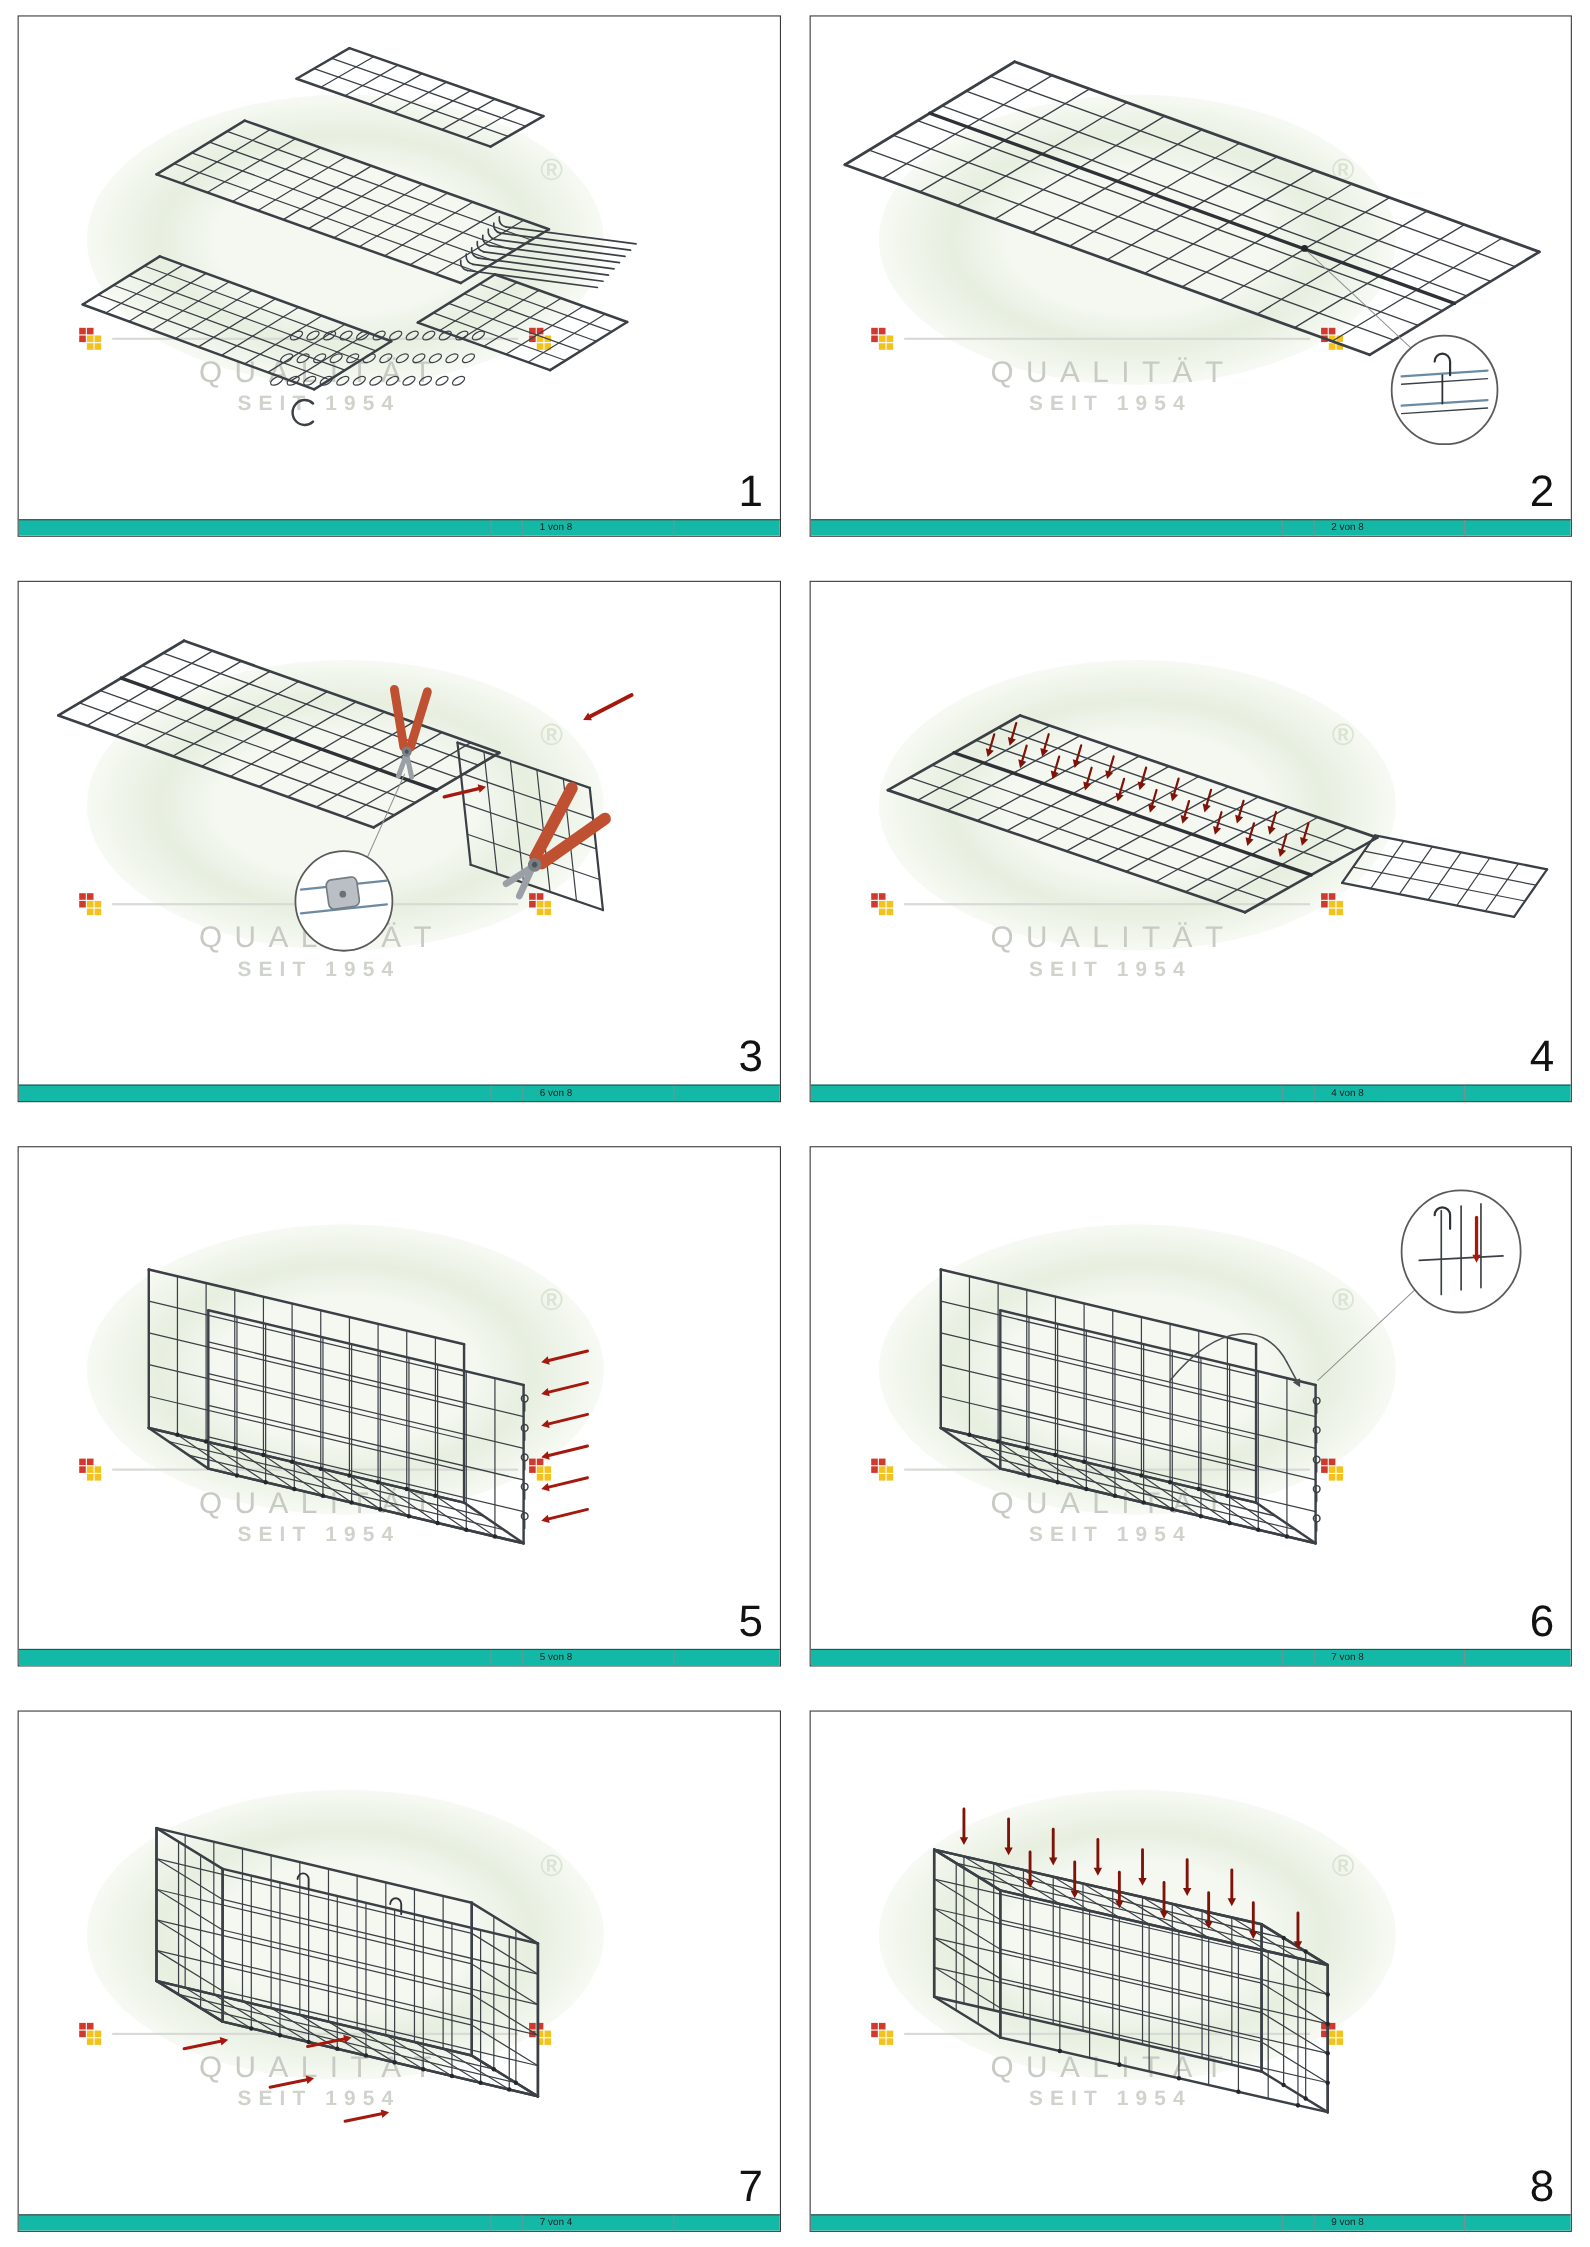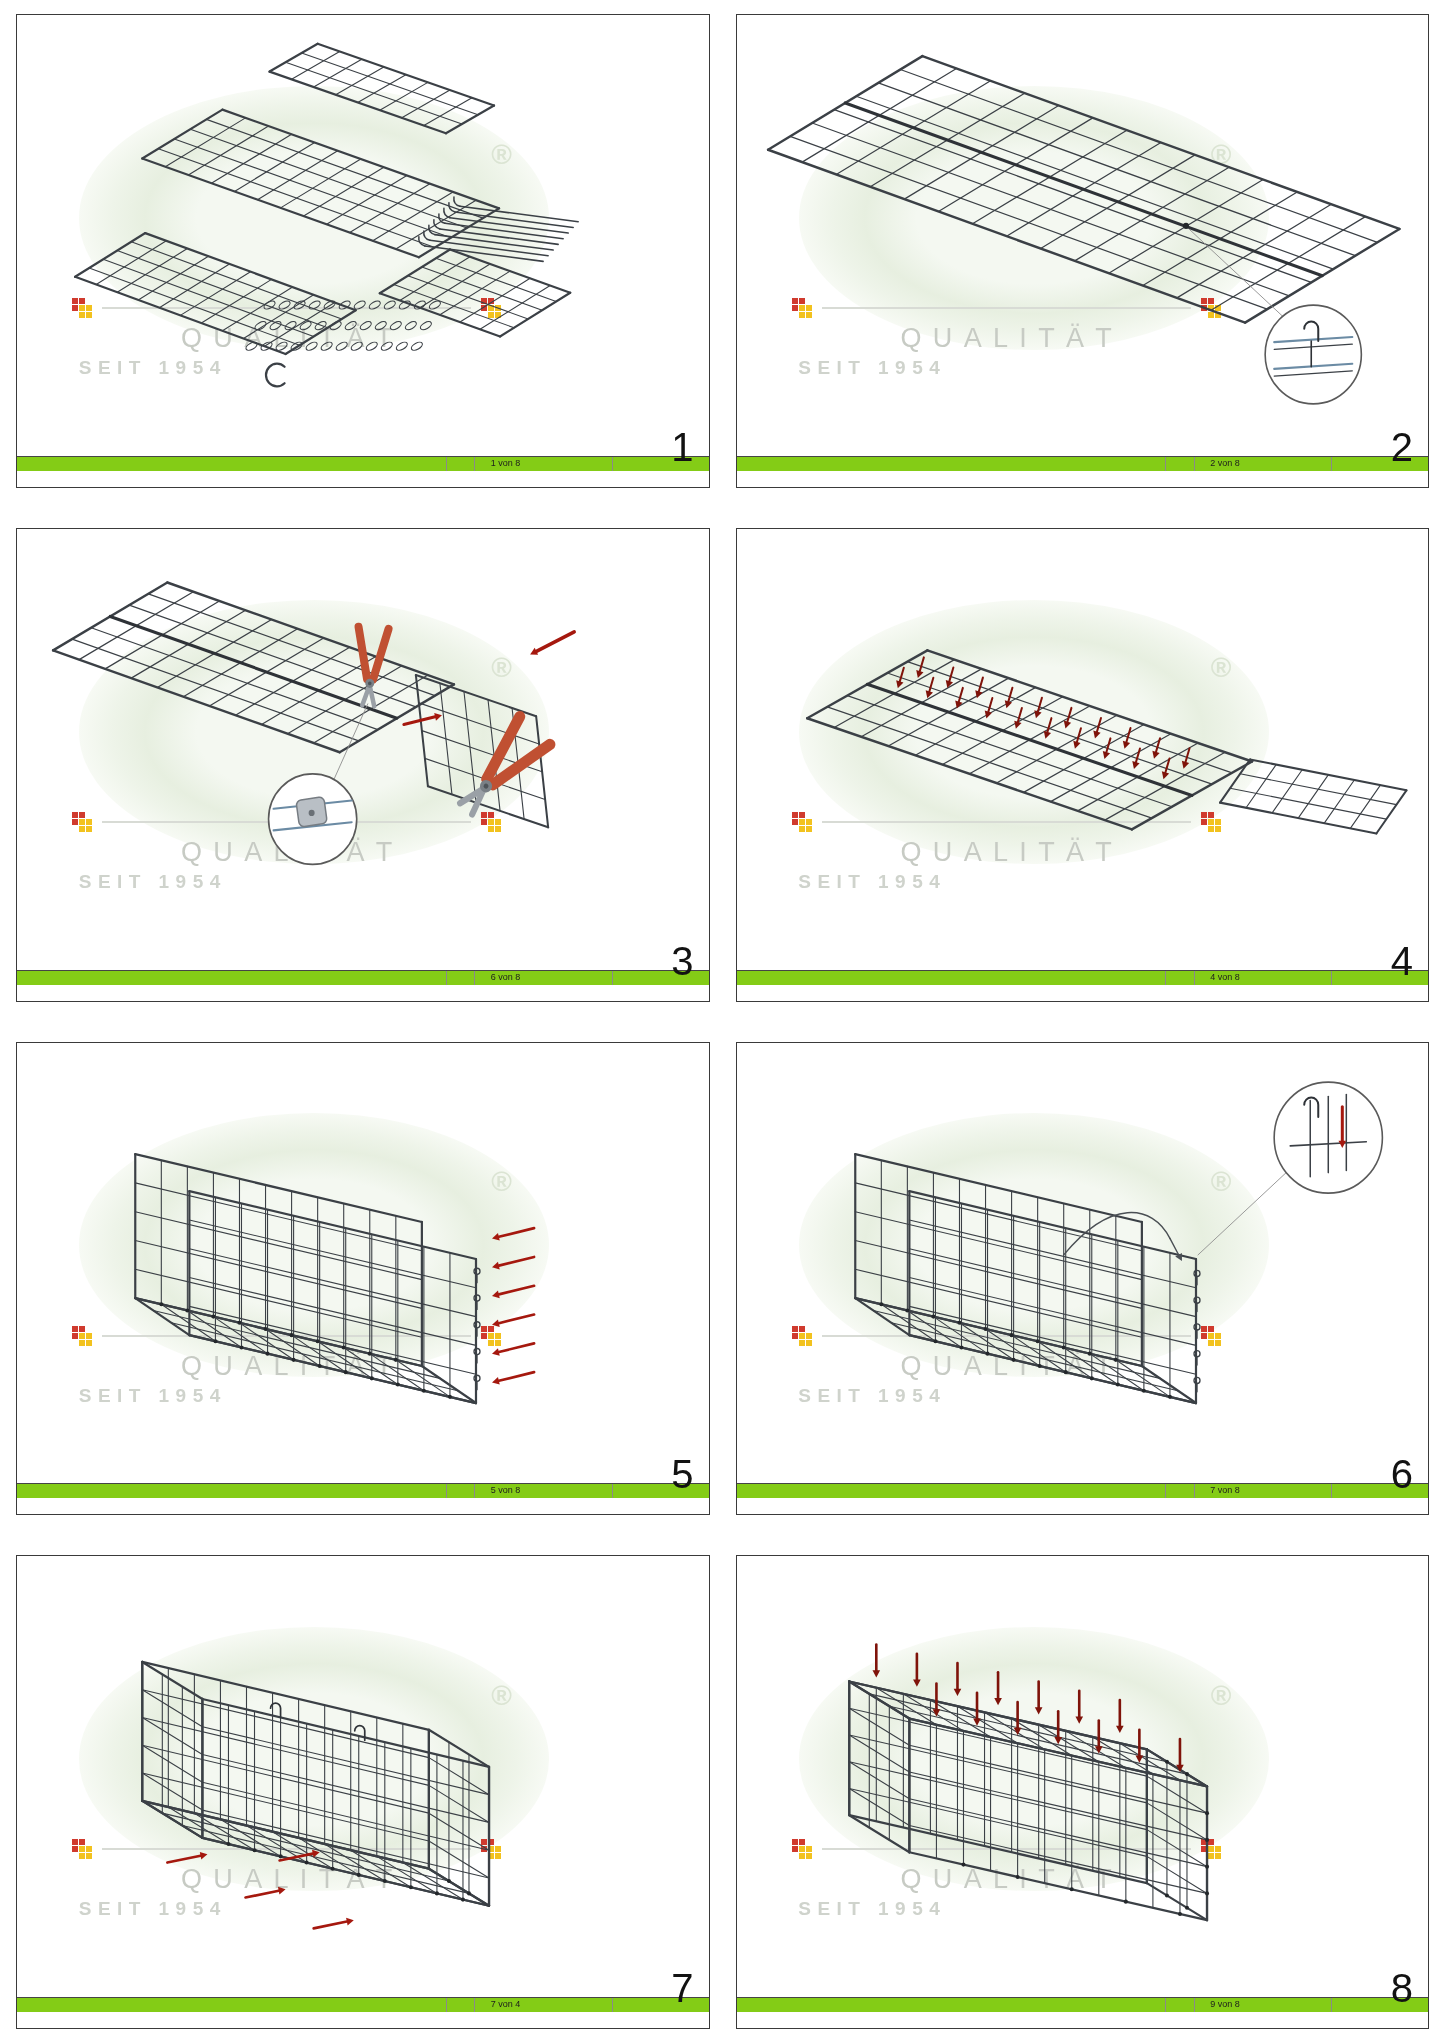--- a/index.html
+++ b/index.html
@@ -13,23 +13,23 @@
     background:radial-gradient(closest-side,#f4f8f1 50%,#e7efe0 72%,#eef4e9 86%,#f7faf4 100%);}
   .wm-reg{position:absolute;right:8%;top:20%;font-size:28px;color:#dbe4d3;font-weight:bold;}
   .wm-text{position:absolute;left:8%;top:60%;width:62%;}
   .wm-ruleRow{display:flex;align-items:center;gap:10px;}
   .wm-rule{flex:1;border-top:2px solid #d8dbd5;height:0;}
   .checker{display:grid;grid-template-columns:repeat(3,6px);grid-auto-rows:6px;gap:1px;flex:none;}
   .checker i{display:block;}
   .checker i:nth-child(1),.checker i:nth-child(2),.checker i:nth-child(4){background:var(--ck-red,#d03a2e);}
   .checker i:nth-child(5),.checker i:nth-child(6),.checker i:nth-child(8),.checker i:nth-child(9){background:var(--ck-yellow,#f2c21e);}
   .wm-q{text-align:center;font-size:27px;letter-spacing:.42em;text-indent:.42em;color:#c7cbc4;margin-top:5px;}
-  .wm-s{text-align:left;font-size:19px;font-weight:bold;letter-spacing:.34em;text-indent:.34em;color:#cfd3cc;margin-top:3px;}
+  .wm-s{text-align:center;font-size:19px;font-weight:bold;letter-spacing:.34em;text-indent:.34em;color:#cfd3cc;margin-top:3px;}
   .art{position:absolute;left:0;top:0;width:100%;height:calc(100% - 14px);z-index:1;}
-  .tblock{position:absolute;left:0;right:0;bottom:16px;height:14px;border-top:1px solid #454545;z-index:2;background:#84cc16;}
+  .tblock{position:absolute;left:0;right:0;bottom:0;height:14px;border-top:1px solid #454545;z-index:2;background:#14b8a6;}
   .tcell{position:absolute;left:62%;top:0;bottom:0;width:4%;border-left:1px solid #8a8a8a;border-right:1px solid #8a8a8a;}
   .tcell2{position:absolute;left:86%;top:0;bottom:0;border-left:1px solid #8a8a8a;}
   .f-num{position:absolute;left:68.5%;top:1px;font-size:9px;color:#1d1d1d;}
   .stepnum{position:absolute;right:15px;bottom:20px;font-size:40px;line-height:1;color:#121212;z-index:2;}
 </style>
 </head>
 <body>
 
 <main id="sheet">
   <figure class="panel">

